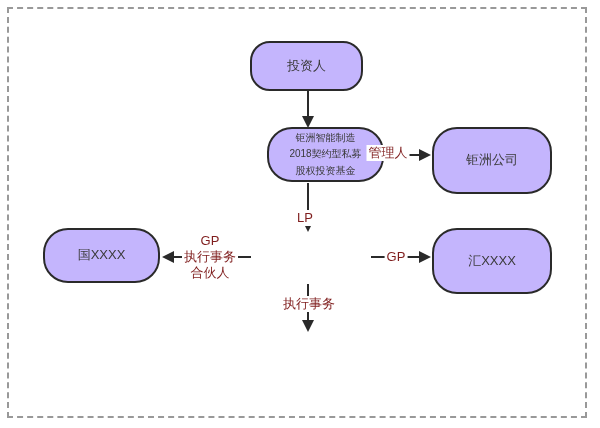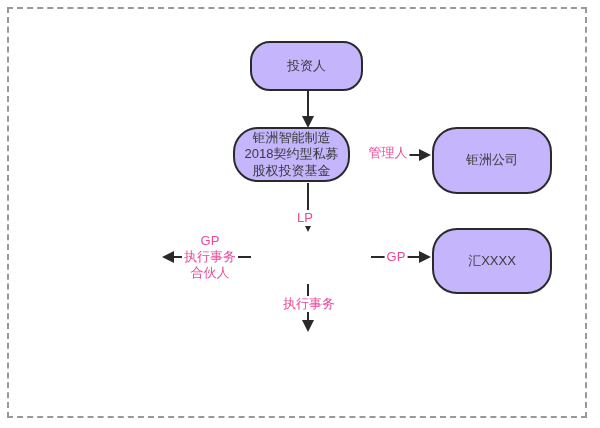--- a/index.html
+++ b/index.html
@@ -41,31 +41,31 @@
     display: flex;
     align-items: center;
     justify-content: center;
     text-align: center;
     font-size: 13px;
     line-height: 16.5px;
     white-space: pre-line;
     z-index: 2;
   }
   .node-investor    { left: 250px; top: 41px;  width: 113px; height: 50px; border-radius: 20px; }
-  .node-fund        { left: 233px; top: 127px; width: 117px; height: 55px; border-radius: 25px; font-size: 13px; }
+  .node-fund        { left: 267px; top: 127px; width: 117px; height: 55px; border-radius: 25px; font-size: 10px; }
   .node-company     { left: 432px; top: 127px; width: 120px; height: 67px; border-radius: 25px; }
   .node-partnership { left: 252px; top: 232px; width: 118px; height: 51px; border-radius: 23px; }
   .node-gp-left     { left: 43px;  top: 228px; width: 117px; height: 55px; border-radius: 25px; }
   .node-gp-right    { left: 432px; top: 228px; width: 120px; height: 66px; border-radius: 25px; }
   .node-target      { left: 252px; top: 333px; width: 113px; height: 54px; border-radius: 25px; }
   .edge-label {
     position: absolute;
     transform: translate(-50%, -50%);
     background: #ffffff;
-    color: #ec4899;
+    color: #7f1d1d;
     font-size: 13px;
     line-height: 16px;
     text-align: center;
     padding: 0 2px;
     white-space: pre-line;
     z-index: 3;
   }
   .label-manager { left: 388px; top: 153px; }
   .label-lp      { left: 305px; top: 218px; }
   .label-gp-exec { left: 210px; top: 257px; }
@@ -95,20 +95,21 @@
 
   <div class="node node-investor">投资人</div>
 
   <div class="node node-fund">钜洲智能制造
 2018契约型私募
 股权投资基金</div>
 
   <div class="node node-company">钜洲公司</div>
 
 
+  <div class="node node-gp-left">国XXXX</div>
 
   <div class="node node-gp-right">汇XXXX</div>
 
 
   <div class="edge-label label-manager">管理人</div>
 
   <div class="edge-label label-lp">LP</div>
 
   <div class="edge-label label-gp-exec">GP
 执行事务

